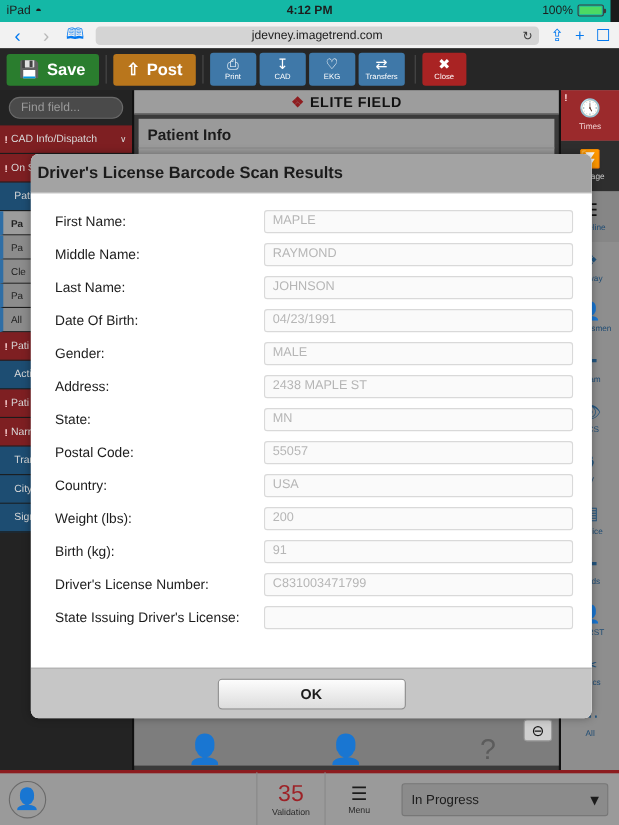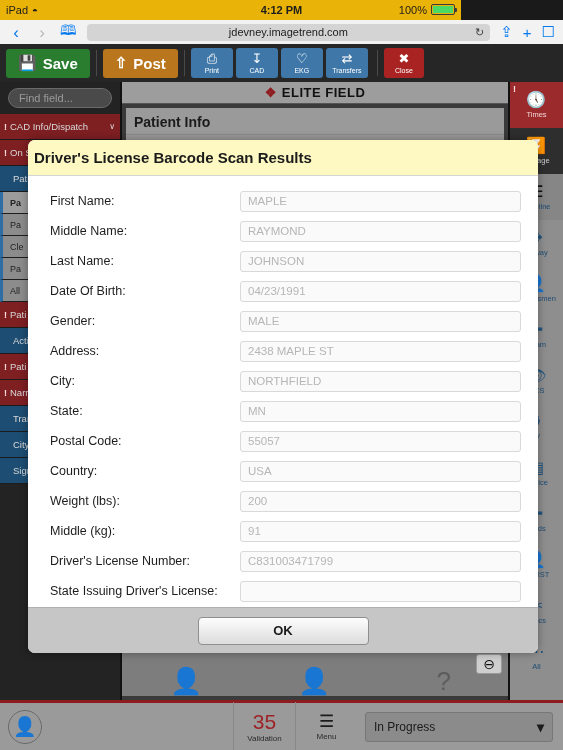--- a/index.html
+++ b/index.html
@@ -6,22 +6,22 @@
   html, body {
     width: 563px; height: 750px;
     font-family: "Liberation Sans", sans-serif;
     overflow: hidden;
     background: #1a1a1a;
   }
   #root { position: relative; width: 563px; height: 750px; }
 
   
   .status-bar {
-    position: absolute; top: 0; left: 0; width: 461px; height: 20px;
-    background: #eab308; display: flex; align-items: center;
+    position: absolute; top: 0; left: 0; width: 555px; height: 20px;
+    background: #14b8a6; display: flex; align-items: center;
     font-size: 11px; color: #1d1d1d; padding-left: 44px;
   }
   .sb-left { position: absolute; left: 6px; display: flex; align-items: center; gap: 4px; }
   .sb-center { position: absolute; left: 0; width: 563px; text-align: center; font-weight: bold; font-size: 11px; }
   .sb-right { position: absolute; right: 6px; display: flex; gap: 4px; }
   .wifi-ico { font-size: 10px; }
   .battery {
     width: 24px; height: 11px; border: 1px solid #3c3c3c; border-radius: 2px;
     position: relative; padding: 1px;
   }
@@ -167,21 +167,21 @@
   .modal-shadow {
     position: absolute; left: 28px; top: 140px; width: 510px; height: 513px;
     background: rgba(0,0,0,.35); border-radius: 7px; filter: blur(4px);
   }
   .modal {
     position: absolute; left: 28px; top: 140px; width: 510px; height: 513px;
     background: #fff; border-radius: 7px; overflow: hidden;
     display: flex; flex-direction: column;
   }
   .modal-header {
-    height: 36px; background: #fef9c3; border-bottom: 1px solid #d5d5d5;
+    height: 36px; background: #a3a3a3; border-bottom: 1px solid #d5d5d5;
     display: flex; align-items: center; padding: 0 0 0 6px;
   }
   .modal-title { font-size: 15px; font-weight: bold; color: #1b1b1b; }
   .modal-body {
     flex: 1; background: #fff; padding: 10px 14px 4px 14px; overflow: hidden;
   }
   .frow { display: flex; align-items: center; height: 30px; }
   .flabel {
     width: 198px; font-size: 12.5px; color: #1d1d1d; padding-left: 8px;
   }
@@ -436,41 +436,37 @@
       </div>
       <div class="frow">
         <span class="flabel">Gender:</span>
         <span class="finput">MALE</span>
       </div>
       <div class="frow">
         <span class="flabel">Address:</span>
         <span class="finput">2438 MAPLE ST</span>
       </div>
       <div class="frow">
-        <span class="flabel">City:</span>
-        <span class="finput">NORTHFIELD</span>
-      </div>
-      <div class="frow">
         <span class="flabel">State:</span>
         <span class="finput">MN</span>
       </div>
       <div class="frow">
         <span class="flabel">Postal Code:</span>
         <span class="finput">55057</span>
       </div>
       <div class="frow">
         <span class="flabel">Country:</span>
         <span class="finput">USA</span>
       </div>
       <div class="frow">
         <span class="flabel">Weight (lbs):</span>
         <span class="finput">200</span>
       </div>
       <div class="frow">
-        <span class="flabel">Middle (kg):</span>
+        <span class="flabel">Birth (kg):</span>
         <span class="finput">91</span>
       </div>
       <div class="frow">
         <span class="flabel">Driver's License Number:</span>
         <span class="finput">C831003471799</span>
       </div>
       <div class="frow">
         <span class="flabel">State Issuing Driver's License:</span>
         <span class="finput"></span>
       </div>

